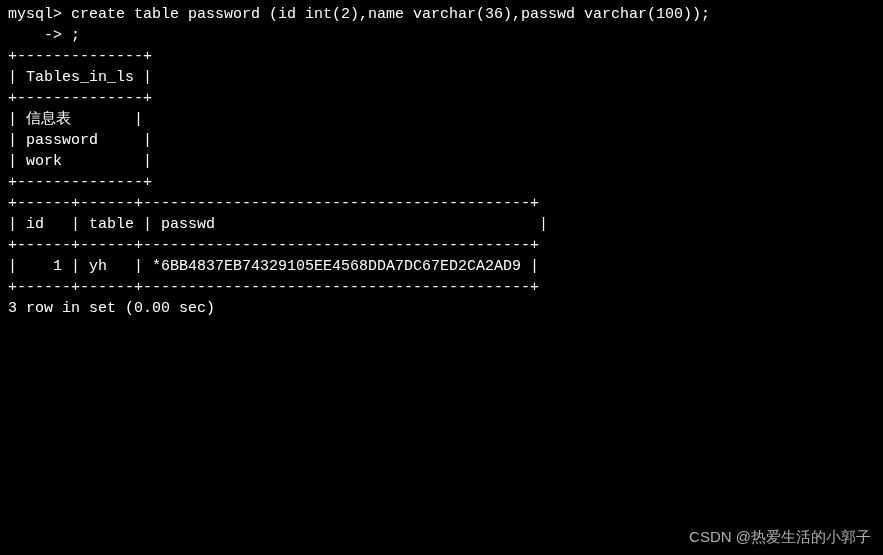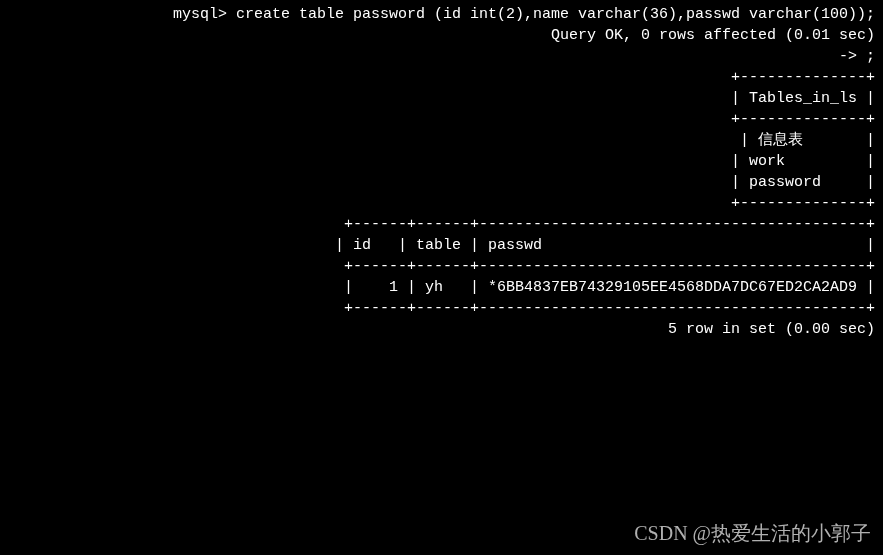--- a/index.html
+++ b/index.html
@@ -15,49 +15,47 @@
       line-height: 1.4;
       padding: 4px 8px;
       width: 883px;
       height: 555px;
       overflow: hidden;
       position: relative;
     }
     .terminal-line {
       white-space: pre;
       font-family: inherit;
-      text-align: right;
     }
     .watermark {
       position: absolute;
       bottom: 8px;
       right: 12px;
       color: #b0b0b0;
-      font-family: Liberation Serif, serif;
-      font-size: 20px;
+      font-family: Liberation Sans, sans-serif;
+      font-size: 15px;
     }
   </style>
 </head>
 <body>
 
 <div class="terminal">
   <div class="terminal-line">mysql&gt; create table password (id int(2),name varchar(36),passwd varchar(100));</div>
-  <div class="terminal-line">Query OK, 0 rows affected (0.01 sec)</div>
   <div class="terminal-line"></div>
   <div class="terminal-line">    -&gt; ;</div>
   <div class="terminal-line"></div>
   <div class="terminal-line">+--------------+</div>
   <div class="terminal-line">| Tables_in_ls |</div>
   <div class="terminal-line">+--------------+</div>
   <div class="terminal-line">| 信息表       |</div>
+  <div class="terminal-line">| password     |</div>
   <div class="terminal-line">| work         |</div>
-  <div class="terminal-line">| password     |</div>
   <div class="terminal-line">+--------------+</div>
   <div class="terminal-line"></div>
   <div class="terminal-line">+------+------+-------------------------------------------+</div>
   <div class="terminal-line">| id   | table | passwd                                    |</div>
   <div class="terminal-line">+------+------+-------------------------------------------+</div>
   <div class="terminal-line">|    1 | yh   | *6BB4837EB74329105EE4568DDA7DC67ED2CA2AD9 |</div>
   <div class="terminal-line">+------+------+-------------------------------------------+</div>
-  <div class="terminal-line">5 row in set (0.00 sec)</div>
+  <div class="terminal-line">3 row in set (0.00 sec)</div>
 </div>
 
 <div class="watermark">CSDN @热爱生活的小郭子</div>
 
 </body></html>

